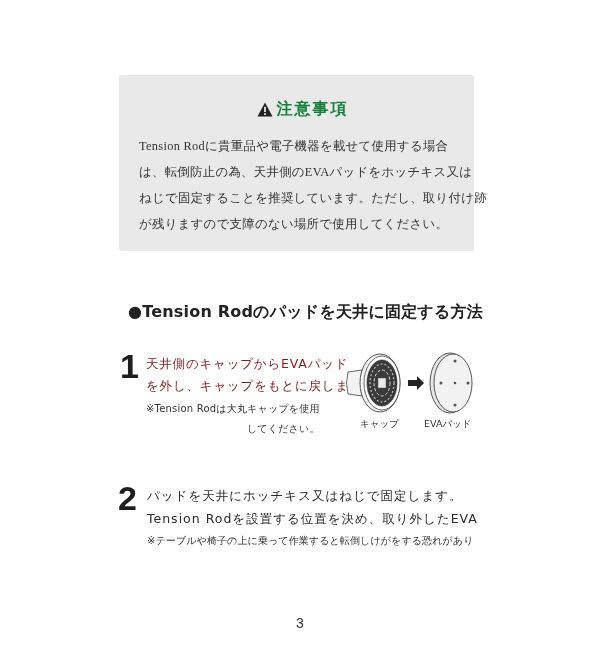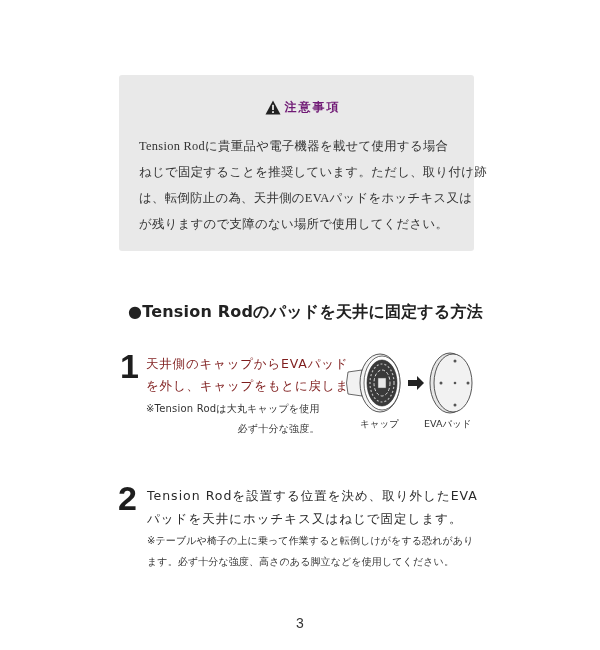--- a/index.html
+++ b/index.html
@@ -24,24 +24,24 @@
       background: #e9e9e9;
       border-radius: 3px;
       box-sizing: border-box;
     }
     .caution-title {
       position: absolute;
       left: 12px;
       right: 0;
       top: 24px;
       text-align: center;
-      font-size: 12px;
+      font-size: 16px;
       font-weight: bold;
       letter-spacing: 2px;
-      color: #701a75;
+      color: #15803d;
       display: flex;
       justify-content: center;
       align-items: center;
       gap: 4px;
     }
     .warn-icon {
       width: 16px;
       height: 15px;
       display: inline-block;
     }
@@ -152,36 +152,36 @@
   <div class="caution-title">
     <svg class="warn-icon" viewBox="0 0 16 15">
       <polygon points="8,0.5 15.5,14.5 0.5,14.5" fill="#222"></polygon>
       <rect x="7.1" y="4.8" width="1.8" height="5.2" fill="#e9e9e9"></rect>
       <rect x="7.1" y="11.2" width="1.8" height="1.8" fill="#e9e9e9"></rect>
     </svg>
     <span>注意事項</span>
   </div>
   <div class="caution-body">
     <div>Tension Rodに貴重品や電子機器を載せて使用する場合</div>
+    <div>は、転倒防止の為、天井側のEVAパッドをホッチキス又は</div>
     <div>ねじで固定することを推奨しています。ただし、取り付け跡</div>
-    <div>は、転倒防止の為、天井側のEVAパッドをホッチキス又は</div>
     <div>が残りますので支障のない場所で使用してください。</div>
   </div>
 </div>
 
 <div class="section-heading">●Tension Rodのパッドを天井に固定する方法</div>
 
 <div class="step-num step1-num">1</div>
 <div class="step1-main">
   <div>天井側のキャップからEVAパッド</div>
   <div>を外し、キャップをもとに戻します。</div>
 </div>
 <div class="step1-note note">
   <div>※Tension Rodは大丸キャップを使用</div>
-  <div>必ず十分な強度。</div>
+  <div>してください。</div>
 </div>
 
 <div class="illustration">
   <svg width="140" height="72" viewBox="0 0 140 72">
 
     <g>
       <path d="M4,26 L18,24 L18,50 L4,48 Q1,37 4,26 Z" fill="#f2f2f2" stroke="#444" stroke-width="0.8"></path>
 
       <ellipse cx="36" cy="37" rx="20" ry="29" fill="#f4f4f4" stroke="#444" stroke-width="0.9"></ellipse>
       <ellipse cx="38" cy="37" rx="18" ry="27" fill="#ffffff" stroke="#444" stroke-width="0.8"></ellipse>
@@ -205,21 +205,20 @@
       <circle cx="124" cy="37" r="1.5" fill="#555"></circle>
       <circle cx="111" cy="37" r="1.3" fill="#555"></circle>
     </g>
   </svg>
   <div class="illus-label label-cap">キャップ</div>
   <div class="illus-label label-eva">EVAパッド</div>
 </div>
 
 <div class="step-num step2-num">2</div>
 <div class="step2-main">
+  <div>パッドを天井にホッチキス又はねじで固定します。</div>
   <div>Tension Rodを設置する位置を決め、取り外したEVA</div>
-  <div>パッドを天井にホッチキス又はねじで固定します。</div>
 </div>
 <div class="step2-note note">
   <div>※テーブルや椅子の上に乗って作業すると転倒しけがをする恐れがあり</div>
-  <div>ます。必ず十分な強度、高さのある脚立などを使用してください。</div>
 </div>
 
 <div class="page-number">3</div>
 
 </body></html>

